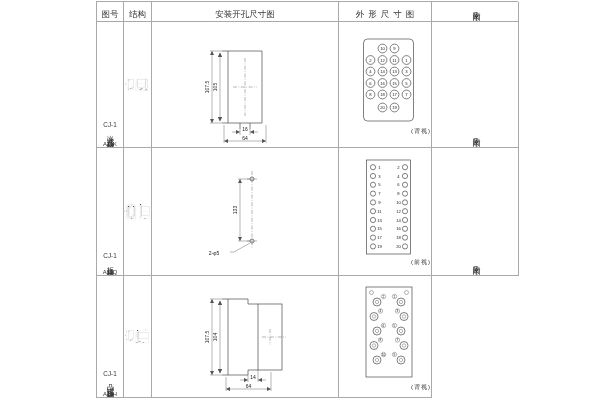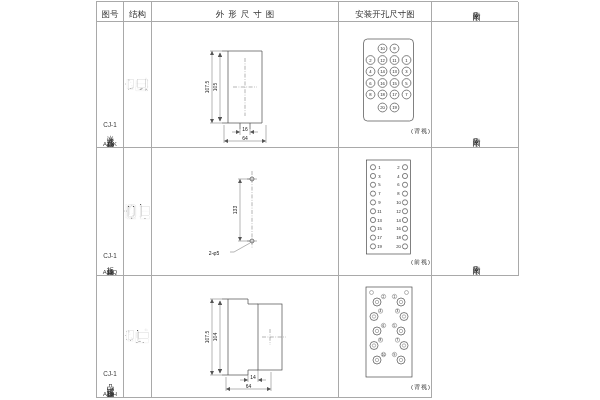--- a/index.html
+++ b/index.html
@@ -33,25 +33,25 @@
 <body>
 
 <div class="tbl">
 
   <div class="cell hc">
       <span>图号</span>
     </div>
   <div class="cell hc">
       <span>结构</span>
     </div>
+  <div class="cell hc">
+      <span>安装开孔尺寸图</span>
+    </div>
   <div class="cell hc sp">
       <span>外形尺寸图</span>
-    </div>
-  <div class="cell hc">
-      <span>安装开孔尺寸图</span>
     </div>
 
   <div class="cell">
     <div class="vt">附图3</div>
   </div>
   <div class="cell">
     <div class="struct">
       <span class="code">CJ-1</span>
       <span class="vchars">嵌入式后接线</span>
       <span class="code model">A11K</span>

